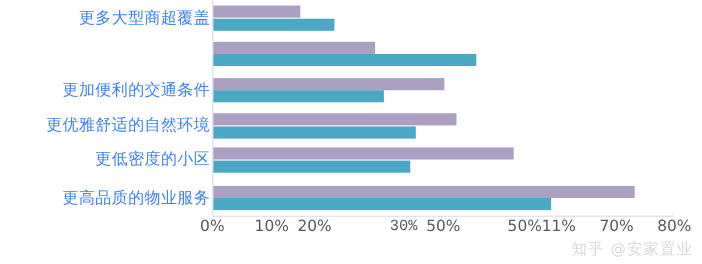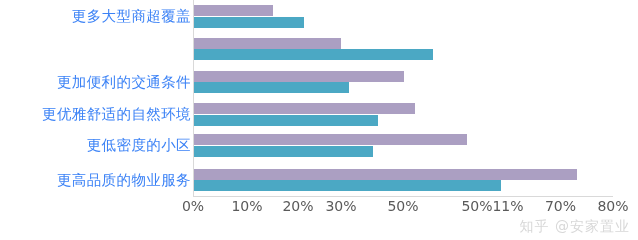--- a/index.html
+++ b/index.html
@@ -152,22 +152,22 @@
           <div class="bar series-1" title="更高品质的物业服务 58.5%" style="width: 307.125px; background: rgb(75, 168, 196);"></div>
         </div>
       </div>
     </div>
 
   <div class="x-axis"></div>
 
   <div class="x-ticks">
       <div class="x-tick" style="left: 193px;">0%</div>
       <div class="x-tick" style="left: 228px; margin-left: 19px;">10%</div>
-      <div class="x-tick" style="left: 298px; text-align: right;">20%</div>
-      <div class="x-tick" style="left: 341px;">30%</div>
+      <div class="x-tick" style="left: 286px; text-align: right;">20%</div>
+      <div class="x-tick" style="left: 367px; font-family: Liberation Mono, monospace;">30%</div>
       <div class="x-tick" style="left: 403px;">50%</div>
       <div class="x-tick" style="left: 477px;">50%</div>
       <div class="x-tick" style="left: 508px;">11%</div>
       <div class="x-tick" style="left: 560.5px;">70%</div>
       <div class="x-tick" style="left: 613px;">80%</div>
     </div>
 
   <div class="watermark">知乎 @安家置业</div>
 
 </div>

